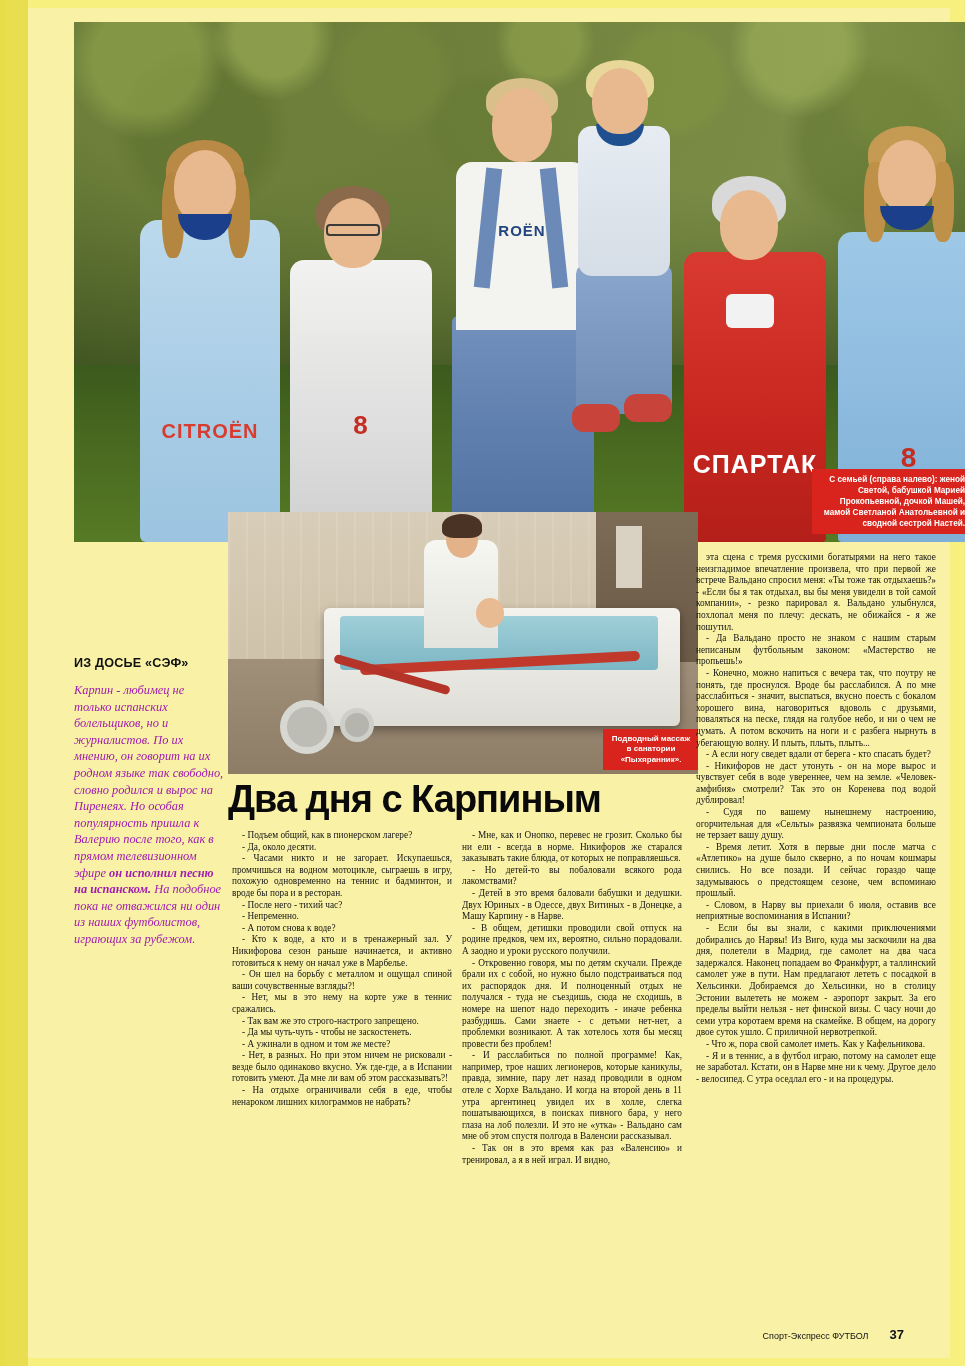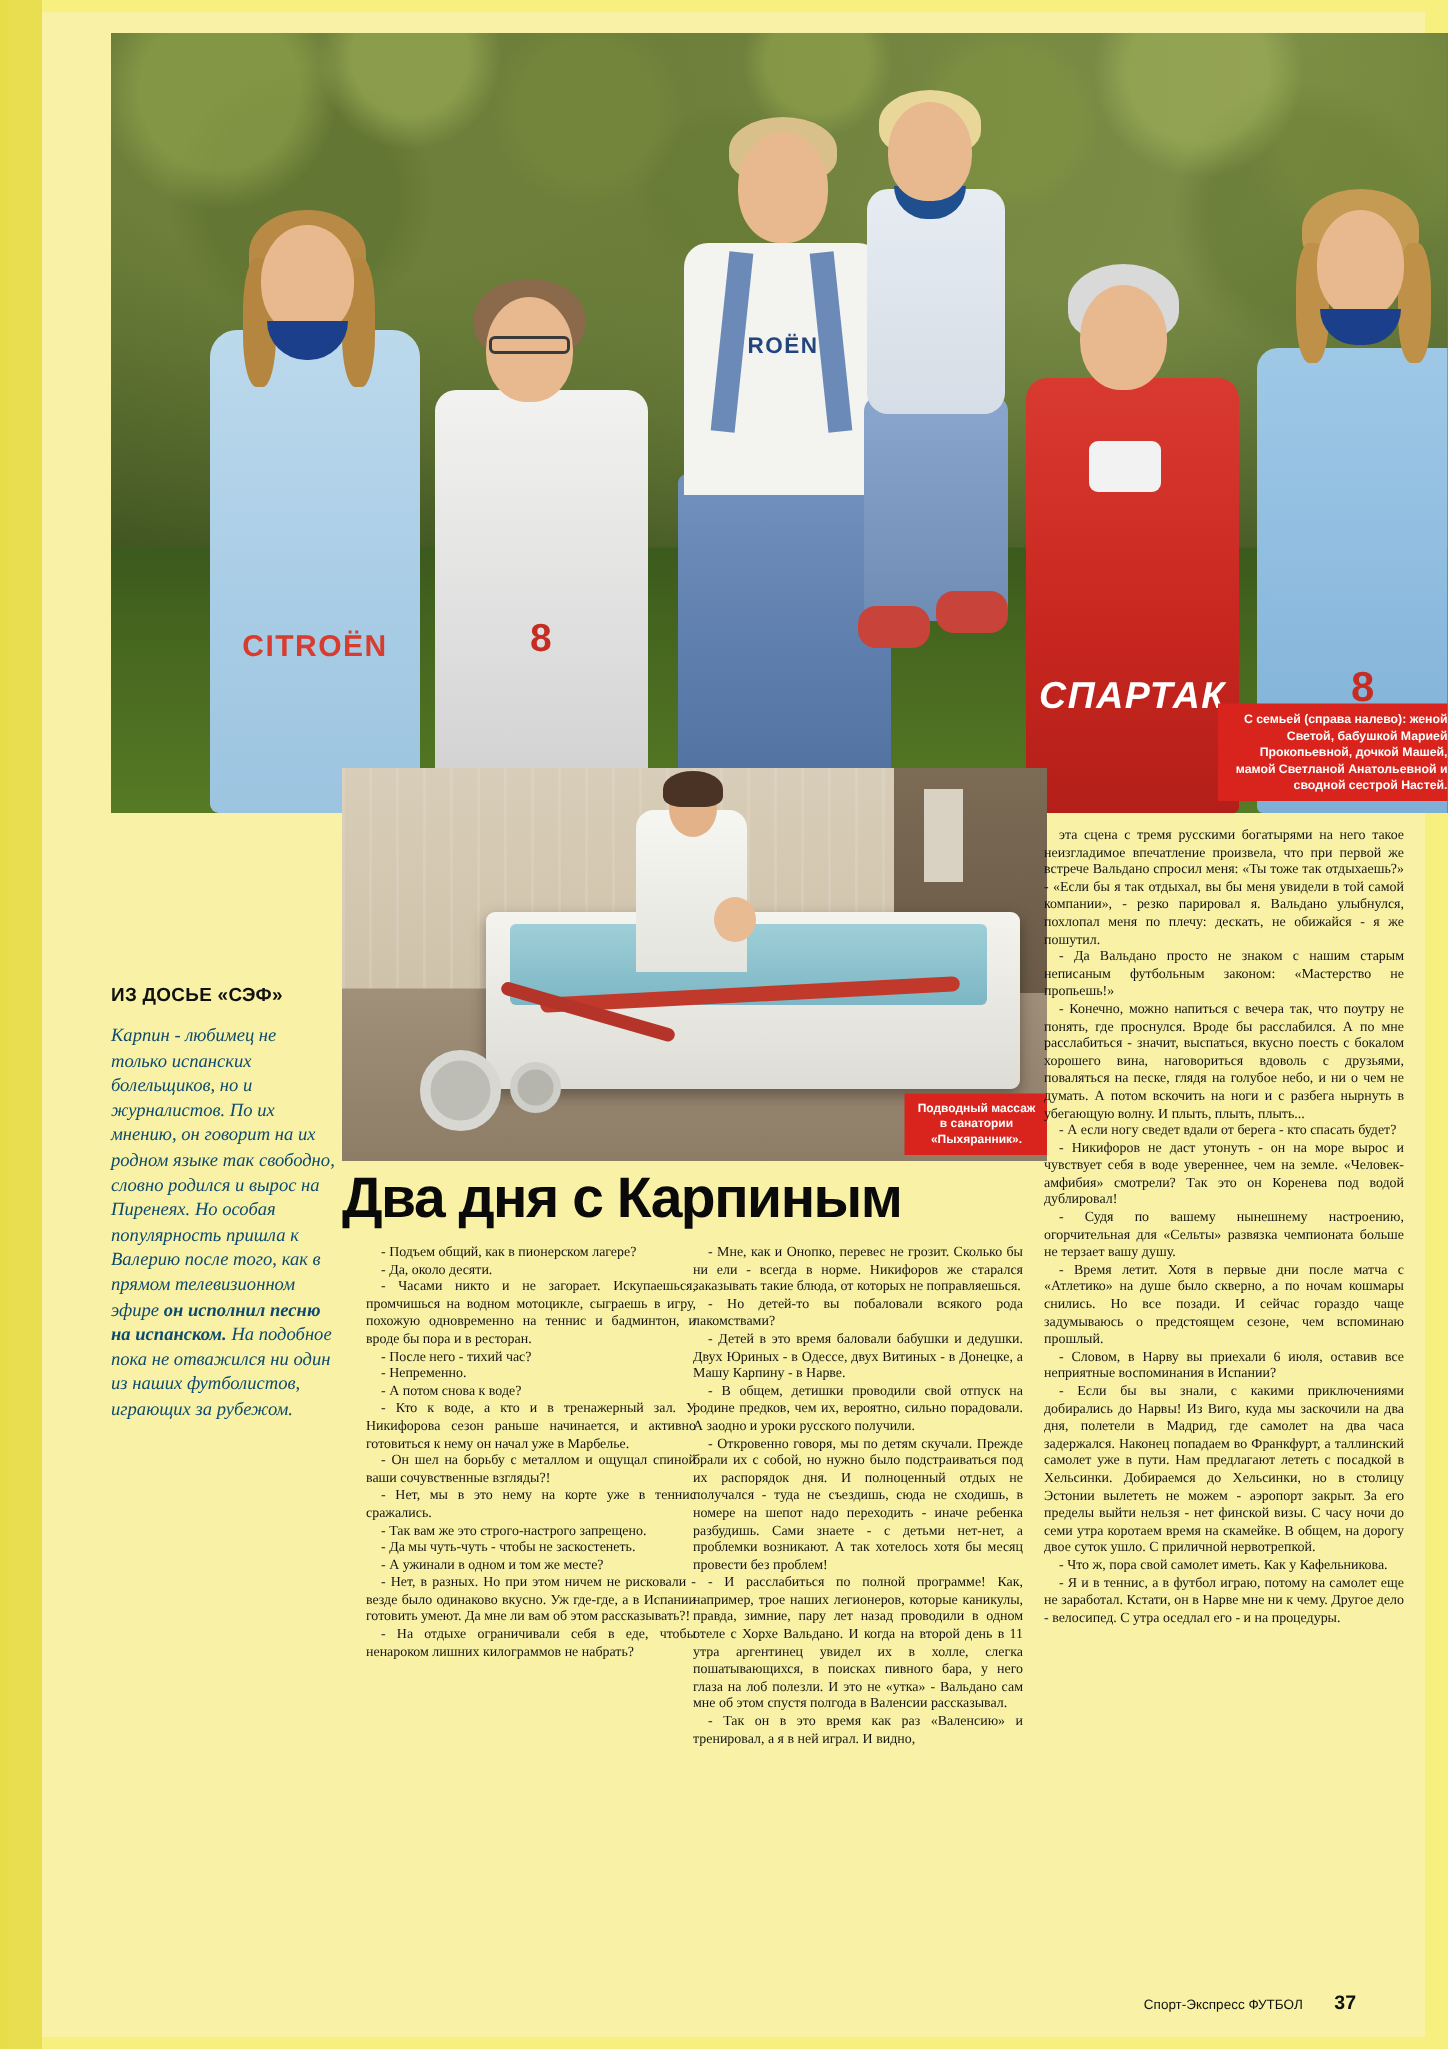--- a/index.html
+++ b/index.html
@@ -107,21 +107,21 @@
   .p4 .torso { left:8px; top:58px; bottom:auto; width:92px; height:150px; background: linear-gradient(#e6ecf2,#d5dde6); border-radius:14px; }
   .p4 .collar { position:absolute; left:26px; top:56px; width:48px; height:22px; background:#1f4f8f; border-radius:0 0 22px 22px; }
   .p4 .legs { position:absolute; left:6px; top:196px; width:96px; height:150px; background: linear-gradient(#8aa6cd,#6f8cb5); border-radius:10px; }
   .p4 .shoe1 { position:absolute; left:2px; top:336px; width:48px; height:28px; background:#c8433a; border-radius:12px; }
   .p4 .shoe2 { position:absolute; left:54px; top:326px; width:48px; height:28px; background:#c8433a; border-radius:12px; }
 
   
   .p5 { left:606px; width:150px; height:396px; }
   .p5 .head { left:40px; top:44px; width:58px; height:70px; }
   .p5 .hair { left:32px; top:30px; width:74px; height:52px; background:#d9d9d9; }
-  .p5 .torso { left:4px; width:142px; height:290px; background: linear-gradient(#d93a30,#c6261f 60%, #b41f19 100%); font-style: italic; }
+  .p5 .torso { left:4px; width:142px; height:290px; background: linear-gradient(#d93a30,#c6261f 60%, #b41f19 100%); }
   .p5 .badge { position:absolute; left:46px; top:148px; width:48px; height:34px; background:#f2f2f2; border-radius:6px; }
   .p5 .txt { top:198px; font-size:25px; color:#ffffff; }
 
   
   .p6 { left:760px; width:150px; height:420px; }
   .p6 .head { left:44px; top:18px; width:58px; height:72px; }
   .p6 .hair { left:34px; top:4px; width:78px; height:54px; background:#c59a52; }
   .p6 .hair2 { position:absolute; left:30px; top:40px; width:22px; height:80px; background:#bf9148; border-radius:40%; }
   .p6 .hair3 { position:absolute; left:98px; top:40px; width:22px; height:80px; background:#bf9148; border-radius:40%; }
   .p6 .torso { left:4px; width:142px; height:310px; background: linear-gradient(#9ec8e6,#8dbbdf 55%, #7fafd6 100%); }
@@ -203,21 +203,21 @@
     font-size:12.6px;
     letter-spacing:.2px;
     margin:0 0 12px 0;
     color:#111;
   }
   .dossier-p {
     font-family:"Liberation Serif", serif;
     font-style:italic;
     font-size:12.4px;
     line-height:16.6px;
-    color:#0c4a6e;
+    color:#a21caf;
     margin:0;
   }
   .dossier-p b { font-style:italic; font-weight:bold; }
 
   .headline {
     position:absolute; left:200px; top:770px; width:482px;
     font-family:"Liberation Sans", sans-serif;
     font-weight:bold;
     font-size:38px;
     letter-spacing:-1px;
@@ -232,21 +232,21 @@
   }
   .col {
     position:absolute;
     top:0;
     font-size:9.3px;
     line-height:11.6px;
     text-align:justify;
     color:#141414;
   }
   .col p { margin:0; text-indent:10px; }
-  .col.c1 { left:16px; width:220px; }
+  .col.c1 { left:4px; width:220px; }
   .col.c2 { left:234px; width:220px; }
   .col.c3 { left:468px; width:240px; top:-278px; height:714px; }
 
   .footer {
     position:absolute; right:46px; bottom:16px;
     font-family:"Liberation Sans", sans-serif;
     font-size:9px; color:#111;
   }
   .footer .pg { font-size:13px; font-weight:bold; margin-left:21px; }
   .redline { position:absolute; left:0; top:0; width:5px; height:100%; background:#e6dd48; }

